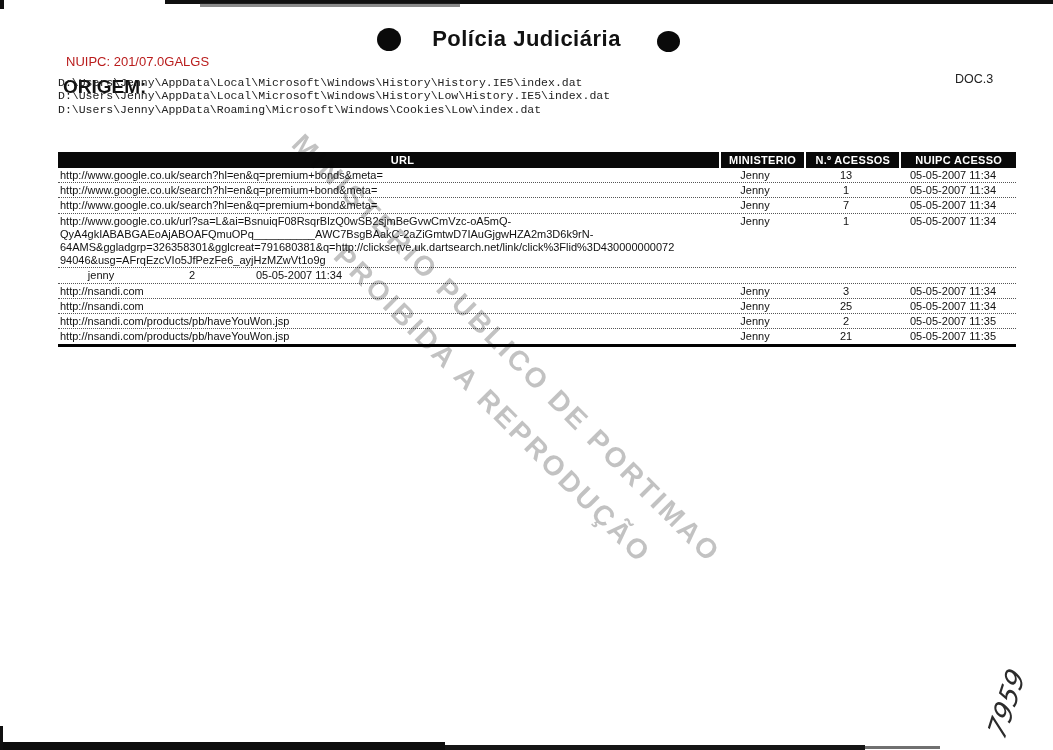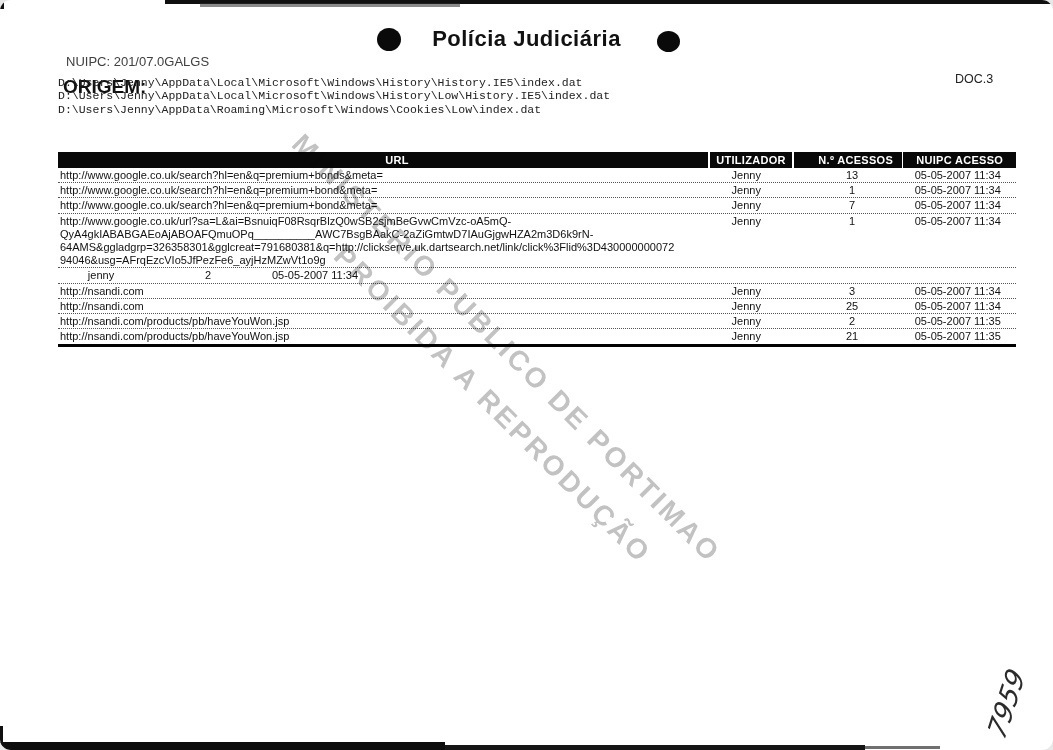--- a/index.html
+++ b/index.html
@@ -1,47 +1,47 @@
 <!DOCTYPE html>
 <html><head>
 <meta charset="utf-8">
 <style>
   html,body{margin:0;padding:0;background:#e8e8e8;}
   .page{
     position:relative;width:1053px;height:750px;background:#ffffff;
-    overflow:hidden;font-family:"Liberation Sans",sans-serif;color:#1a1a1a;border-radius:11px;
+    overflow:hidden;font-family:"Liberation Sans",sans-serif;color:#1a1a1a;
   }
   
   .scan-top-strip{position:absolute;left:165px;top:0;right:0;height:4px;background:#101010;}
   .scan-top-fuzz{position:absolute;left:200px;top:3px;width:260px;height:4px;background:#2a2a2a;opacity:.55;}
   .scan-corner-mark{position:absolute;left:0;top:0;width:4px;height:9px;background:#101010;}
   .scan-bottom-bar1{position:absolute;left:0;top:742px;width:445px;height:8px;background:#0d0d0d;}
   .scan-bottom-bar2{position:absolute;left:445px;top:745px;width:420px;height:5px;background:#151515;}
   .scan-bottom-bar3{position:absolute;left:865px;top:746px;width:75px;height:3px;background:#333;opacity:.7;}
   .scan-left-mark{position:absolute;left:0;top:726px;width:3px;height:24px;background:#101010;}
   
   .punch-dot{position:absolute;background:#0a0a0a;border-radius:50%;}
   .dot-left{left:377px;top:28px;width:24px;height:23px;}
   .dot-right{left:657px;top:31px;width:23px;height:21px;}
   .doc-title{position:absolute;left:0;right:0;top:26px;text-align:center;
     font-size:22px;font-weight:bold;letter-spacing:.5px;color:#111;}
-  .nuipc{position:absolute;left:66px;top:54px;font-size:13px;color:#404040;}
+  .nuipc{position:absolute;left:66px;top:54px;font-size:13px;color:#b91c1c;}
   .doc-ref{position:absolute;left:955px;top:58px;font-size:12.5px;color:#222;margin-top:14px;}
   .origem-label{position:absolute;left:63px;top:76px;font-size:19px;font-weight:bold;color:#111;}
   .origem-paths{position:absolute;left:58px;top:76px;font-family:"Liberation Mono",monospace;
     font-size:11.5px;line-height:13.4px;white-space:pre-line;color:#222;}
   
   .htable{position:absolute;left:58px;top:152px;width:958px;z-index:2;}
   .thead{display:flex;height:16px;}
   .thead .hcell{background:#080808;color:#fff;font-size:11px;font-weight:bold;
     line-height:16px;text-align:center;letter-spacing:.3px;}
   .hgap{width:2px;background:#fff;}
   .c-url{width:652px;padding-left:28px;}
   .c-user{width:86px;}
-  .c-hits{width:96px;padding-left:16px;}
+  .c-hits{width:96px;}
   .c-date{width:118px;}
   .trow{display:flex;border-bottom:1px dotted #555;background:transparent;}
   .trow:last-child{border-bottom:none;}
   .tcell{font-size:11px;line-height:13.2px;padding-top:1px;color:#111;}
   .tcell.c-url{padding-left:2px;white-space:pre-line;overflow:visible;}
   .tcell.c-user,.tcell.c-hits,.tcell.c-date{text-align:center;}
   .table-endline{height:3px;background:#000;margin-top:1px;}
   
   .wm{position:absolute;z-index:3;pointer-events:none;mix-blend-mode:multiply;
     color:#aeaeae;font-size:28px;font-weight:bold;letter-spacing:3px;white-space:nowrap;
@@ -75,21 +75,21 @@
 
   <div class="origem-label">ORIGEM:</div>
   <div class="origem-paths">D:\Users\Jenny\AppData\Local\Microsoft\Windows\History\History.IE5\index.dat
 D:\Users\Jenny\AppData\Local\Microsoft\Windows\History\Low\History.IE5\index.dat
 D:\Users\Jenny\AppData\Roaming\Microsoft\Windows\Cookies\Low\index.dat</div>
 
   <div class="htable">
     <div class="thead">
       <div class="hcell c-url">URL</div>
       <div class="hgap"></div>
-      <div class="hcell c-user">UTILIZADOR</div>
+      <div class="hcell c-user">MINISTERIO</div>
       <div class="hgap"></div>
       <div class="hcell c-hits">N.º ACESSOS</div>
       <div class="hgap"></div>
       <div class="hcell c-date">NUIPC ACESSO</div>
     </div>
     <div id="table-body">
         <div class="trow">
           <div class="tcell c-url">http://www.google.co.uk/search?hl=en&amp;q=premium+bonds&amp;meta=</div>
           <div class="tcell c-user">Jenny</div>
           <div class="tcell c-hits">13</div>

